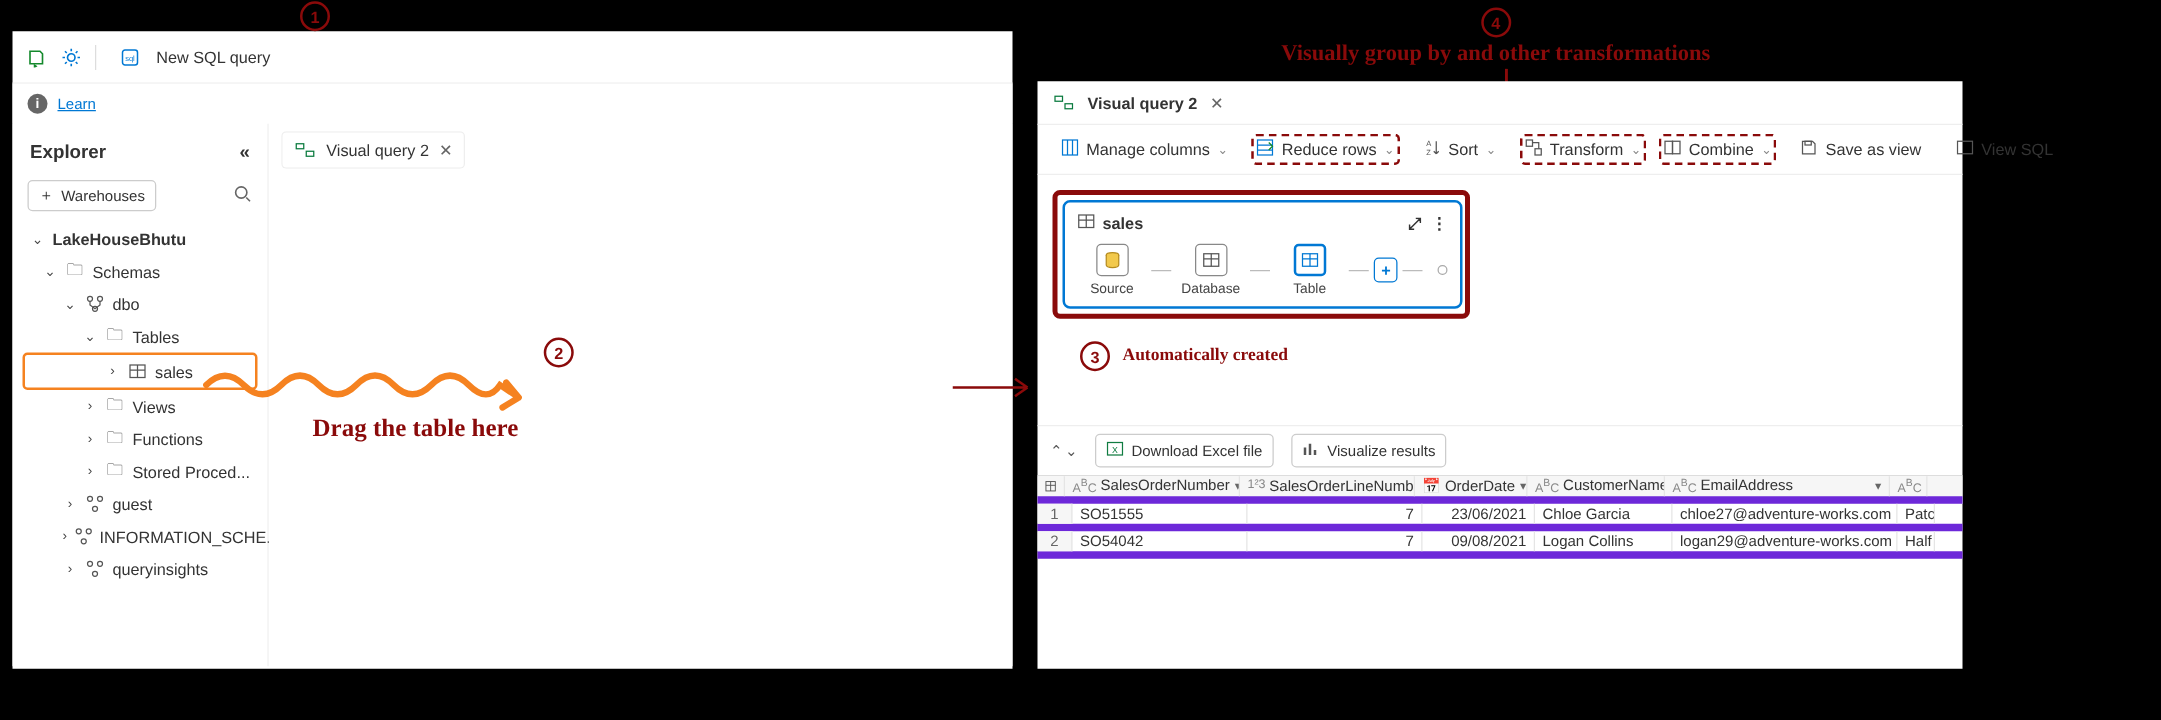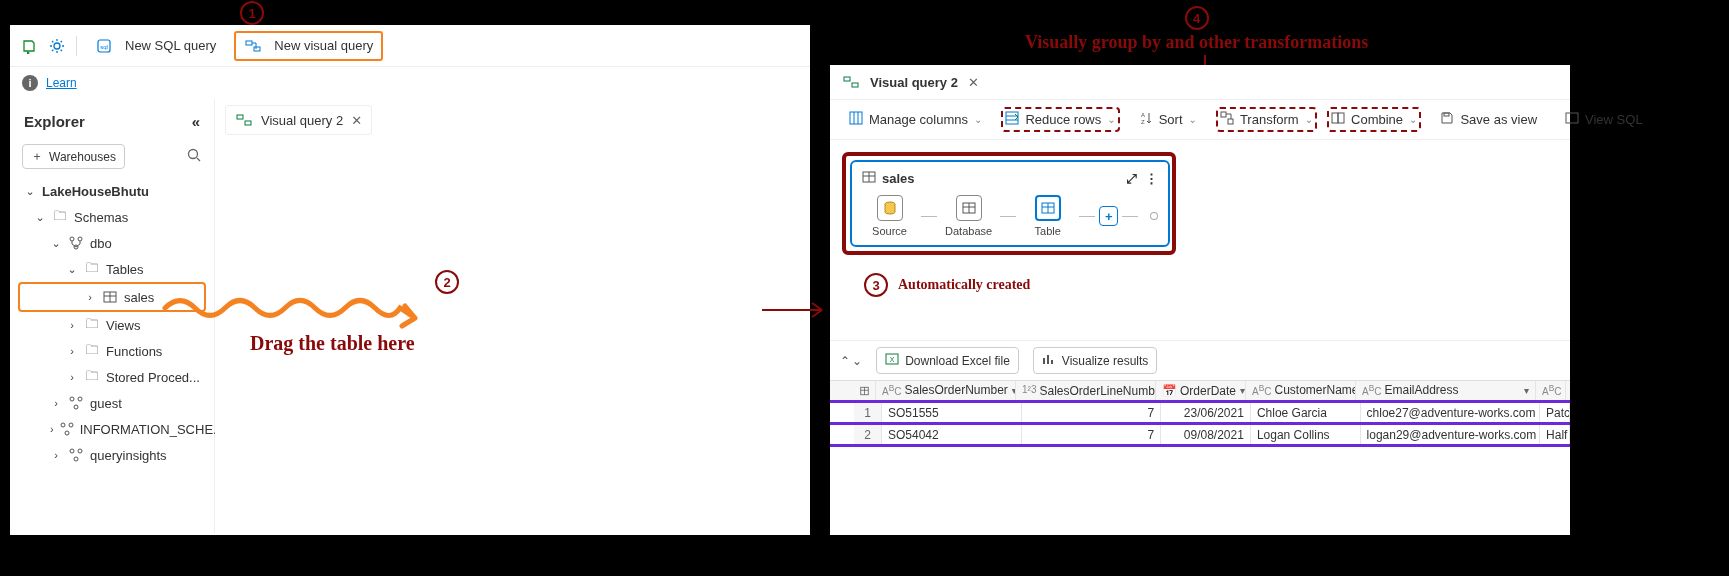--- a/index.html
+++ b/index.html
@@ -50,21 +50,21 @@
 .step.selected .box { border: 2px solid #0078d4; }
 .link { flex: 0 0 16px; height: 1px; background: #bbb; }
 .plus { width: 20px; height: 20px; border: 1px solid #0078d4; color: #0078d4; border-radius: 4px; display: inline-flex; align-items: center; justify-content: center; font-weight: bold; }
 .dot { width: 8px; height: 8px; border: 1px solid #aaa; border-radius: 50%; margin-left: 8px; }
 .auto-created-line { display: flex; align-items: center; gap: 10px; margin-top: 18px; margin-left: 22px; }
 .results { border-top: 1px solid #eee; }
 .results-head { display: flex; align-items: center; gap: 14px; padding: 6px 10px; }
 .chev-pair { display: flex; gap: 2px; color: #555; font-size: 12px; }
 .pillbtn { border: 1px solid #ccc; border-radius: 4px; padding: 4px 8px; display: inline-flex; align-items: center; gap: 6px; cursor: pointer; font-size: 12px; }
 .grid { border-top: 1px solid #ddd; font-size: 12px; }
-.grid-row { display: flex; border-bottom: 3px solid #6d28d9; height: 22px; align-items: stretch; padding-left: 24px; }
+.grid-row { display: flex; border-bottom: 6px solid #6d28d9; height: 22px; align-items: stretch; }
 .grid-head { background: #f6f6f6; font-weight: 400; color: #333; }
 .cell { border-right: 1px solid #e5e5e5; padding: 2px 6px; display: flex; align-items: center; overflow: hidden; white-space: nowrap; }
 .cell.num { justify-content: flex-end; }
 .rownum { width: 28px; background: #f6f6f6; justify-content: center; color: #666; }
 .colh { display: flex; align-items: center; justify-content: space-between; gap: 4px; width: 100%; }
 .filter { color: #666; font-size: 10px; }
 .c-icon { width: 22px; justify-content: center; }
 .c1 { width: 140px; } .c2 { width: 140px; } .c3 { width: 90px; } .c4 { width: 110px; } .c5 { width: 180px; } .c6 { width: 30px; }
 .ann-top4 { position: absolute; left: 1025px; top: 6px; text-align: center; color: #8a0a0a; font-family: "Segoe Script","Comic Sans MS",cursive; font-weight: 700; }
 .ann-top4 .ln2 { font-size: 18px; }
@@ -103,30 +103,20 @@
     <span style="width:1px;height:20px;background:#ddd"></span>
     <span class="tbtn">
       <span class="ticon">
           <svg width="16" height="16" viewBox="0 0 16 16">
             <rect x="2" y="2" width="12" height="12" rx="2" fill="none" stroke="#0078d4" stroke-width="1.2"></rect>
             <text x="8" y="11" font-size="6" text-anchor="middle" fill="#0078d4">sql</text>
           </svg>
         </span>
       <span>New SQL query</span>
     </span>
-    <span class="tbtn hl-orange">
-      <span class="ticon">
-          <svg width="16" height="16" viewBox="0 0 16 16">
-            <rect x="1" y="3" width="6" height="4" fill="none" stroke="#0078d4"></rect>
-            <rect x="9" y="9" width="6" height="4" fill="none" stroke="#0078d4"></rect>
-            <path d="M7 5h4v6" fill="none" stroke="#0078d4"></path>
-          </svg>
-        </span>
-      <span>New visual query</span>
-    </span>
   </div>
 
   <div class="info-bar">
     <span class="info-icon">i</span>
     <a>Learn</a>
   </div>
 
   <div class="explorer">
     <div class="sidebar">
       <div class="sidebar-head">

